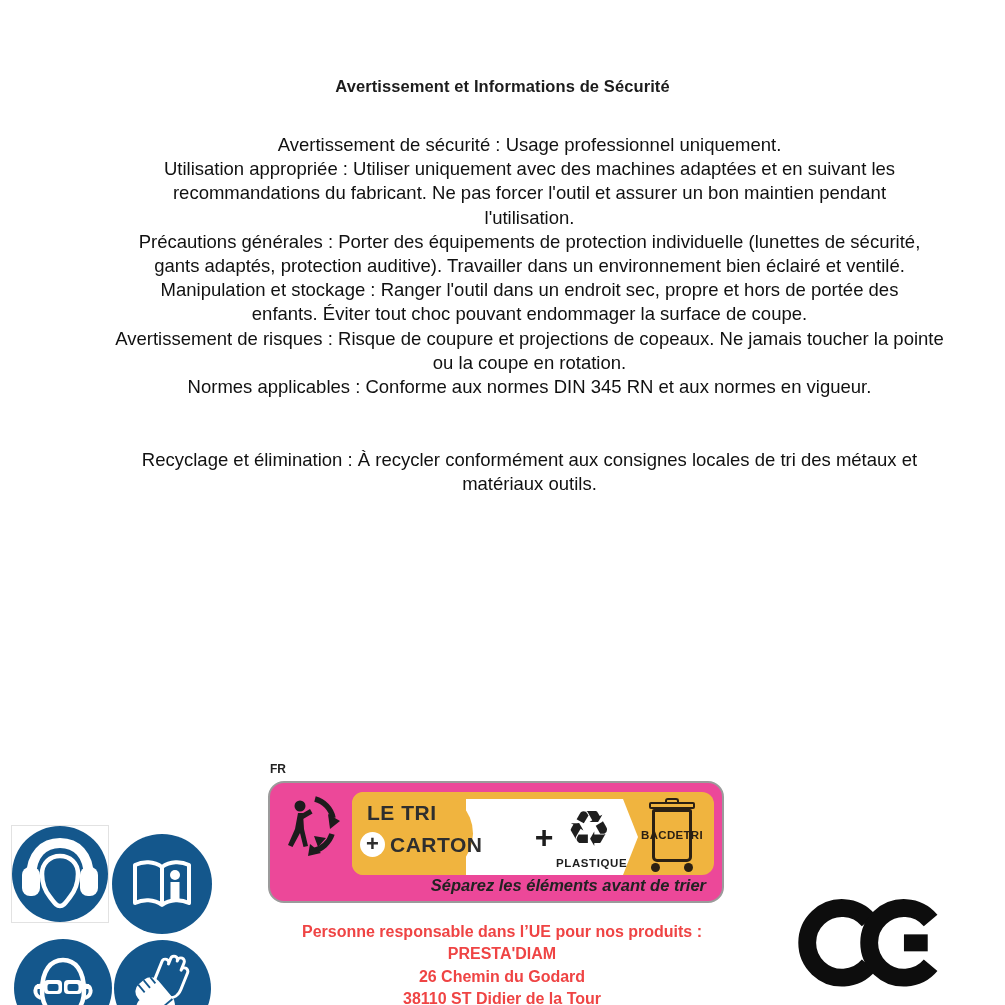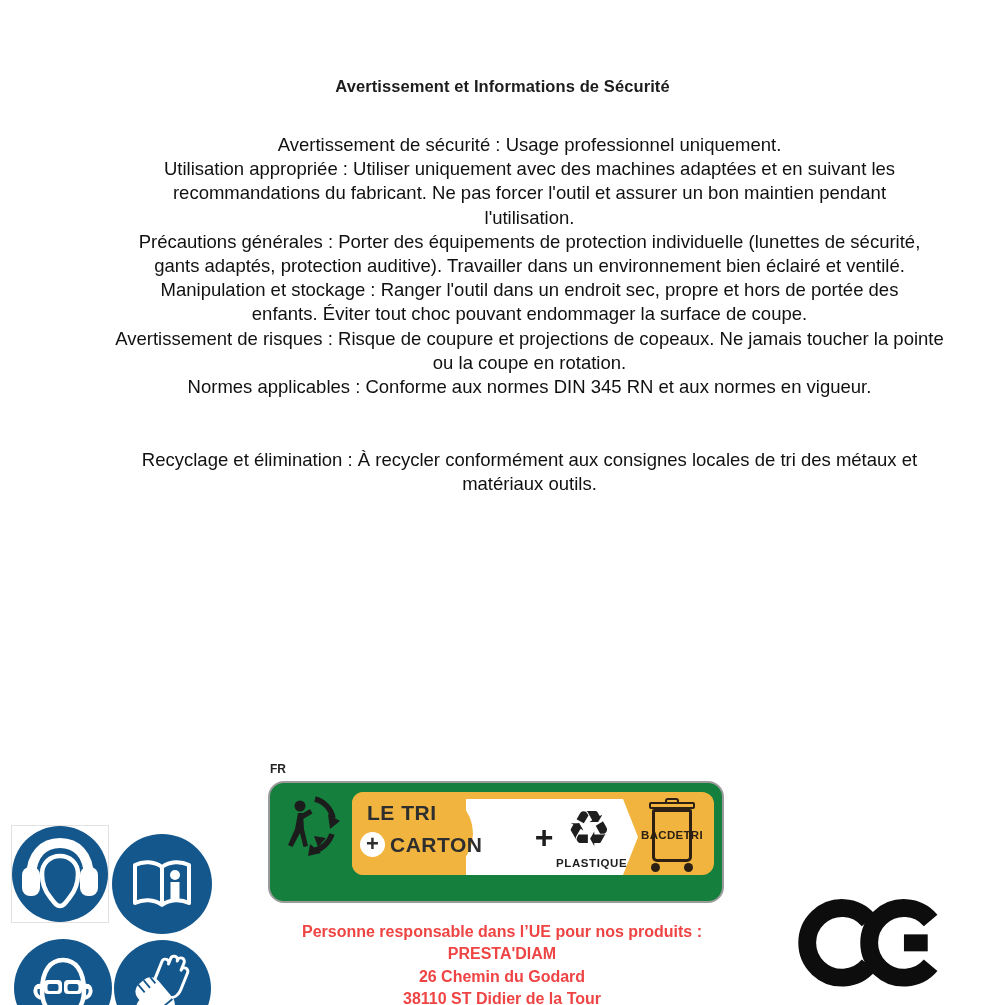--- a/index.html
+++ b/index.html
@@ -19,21 +19,21 @@
   }
 
   
   .safety-icon { position:absolute; }
   .safety-icon.framed { background:#fff; border:1px solid #e2e2e2; }
 
   
   .fr-label { position:absolute; left:270px; top:714px; font-size:12px; font-weight:bold; color:#222; }
   .banner {
     position:absolute; left:268px; top:733px; width:456px; height:122px;
-    background:#15803d; border:2px solid #9b9b9b; border-radius:16px;
+    background:#ec4899; border:2px solid #9b9b9b; border-radius:16px;
   }
   .banner .triman { position:absolute; left:10px; top:11px; }
   .banner .band {
     position:absolute; left:82px; top:9px; width:362px; height:83px;
     background:var(--yellow); border-radius:12px;
   }
   .banner .window {
     position:absolute; left:196px; top:16px; width:172px; height:76px;
     background:#fff;
     clip-path:polygon(0 0, calc(100% - 15px) 0, 100% 50%, calc(100% - 15px) 100%, 0 100%);
@@ -207,20 +207,21 @@
       <div class="lid"></div>
       <div class="body">
         <div>BAC</div>
         <div>DE</div>
         <div>TRI</div>
       </div>
       <div class="wheel l"></div>
       <div class="wheel r"></div>
     </div>
 
+    <div class="tagline">Séparez les éléments avant de trier</div>
   </div>
 
   <div class="responsible">Personne responsable dans l’UE pour nos produits :
 PRESTA'DIAM
 26 Chemin du Godard
 38110 ST Didier de la Tour
 Email : contact@prestadiam.fr</div>
 
   <svg class="ce-mark" width="146" height="98" viewBox="0 0 172 104">
     <path d="M84.4 26.6 A41 41 0 1 0 84.4 79.4" stroke="#0d0d0d" stroke-width="21" fill="none"></path>

